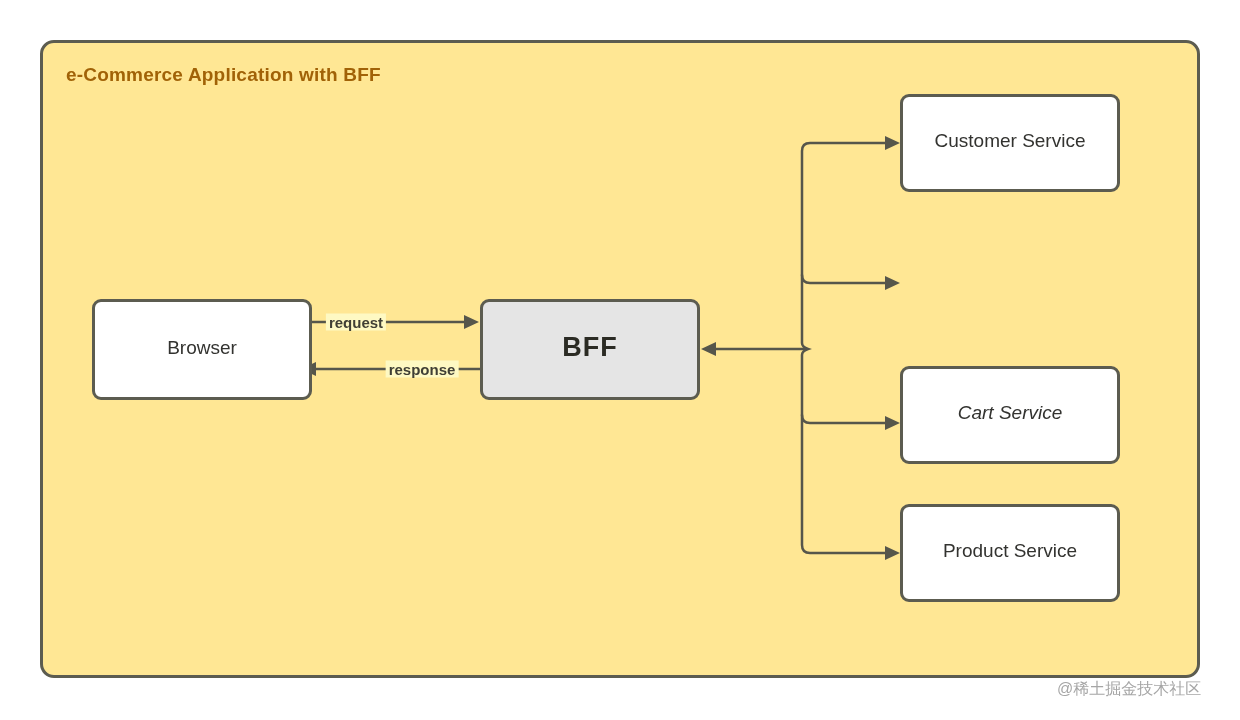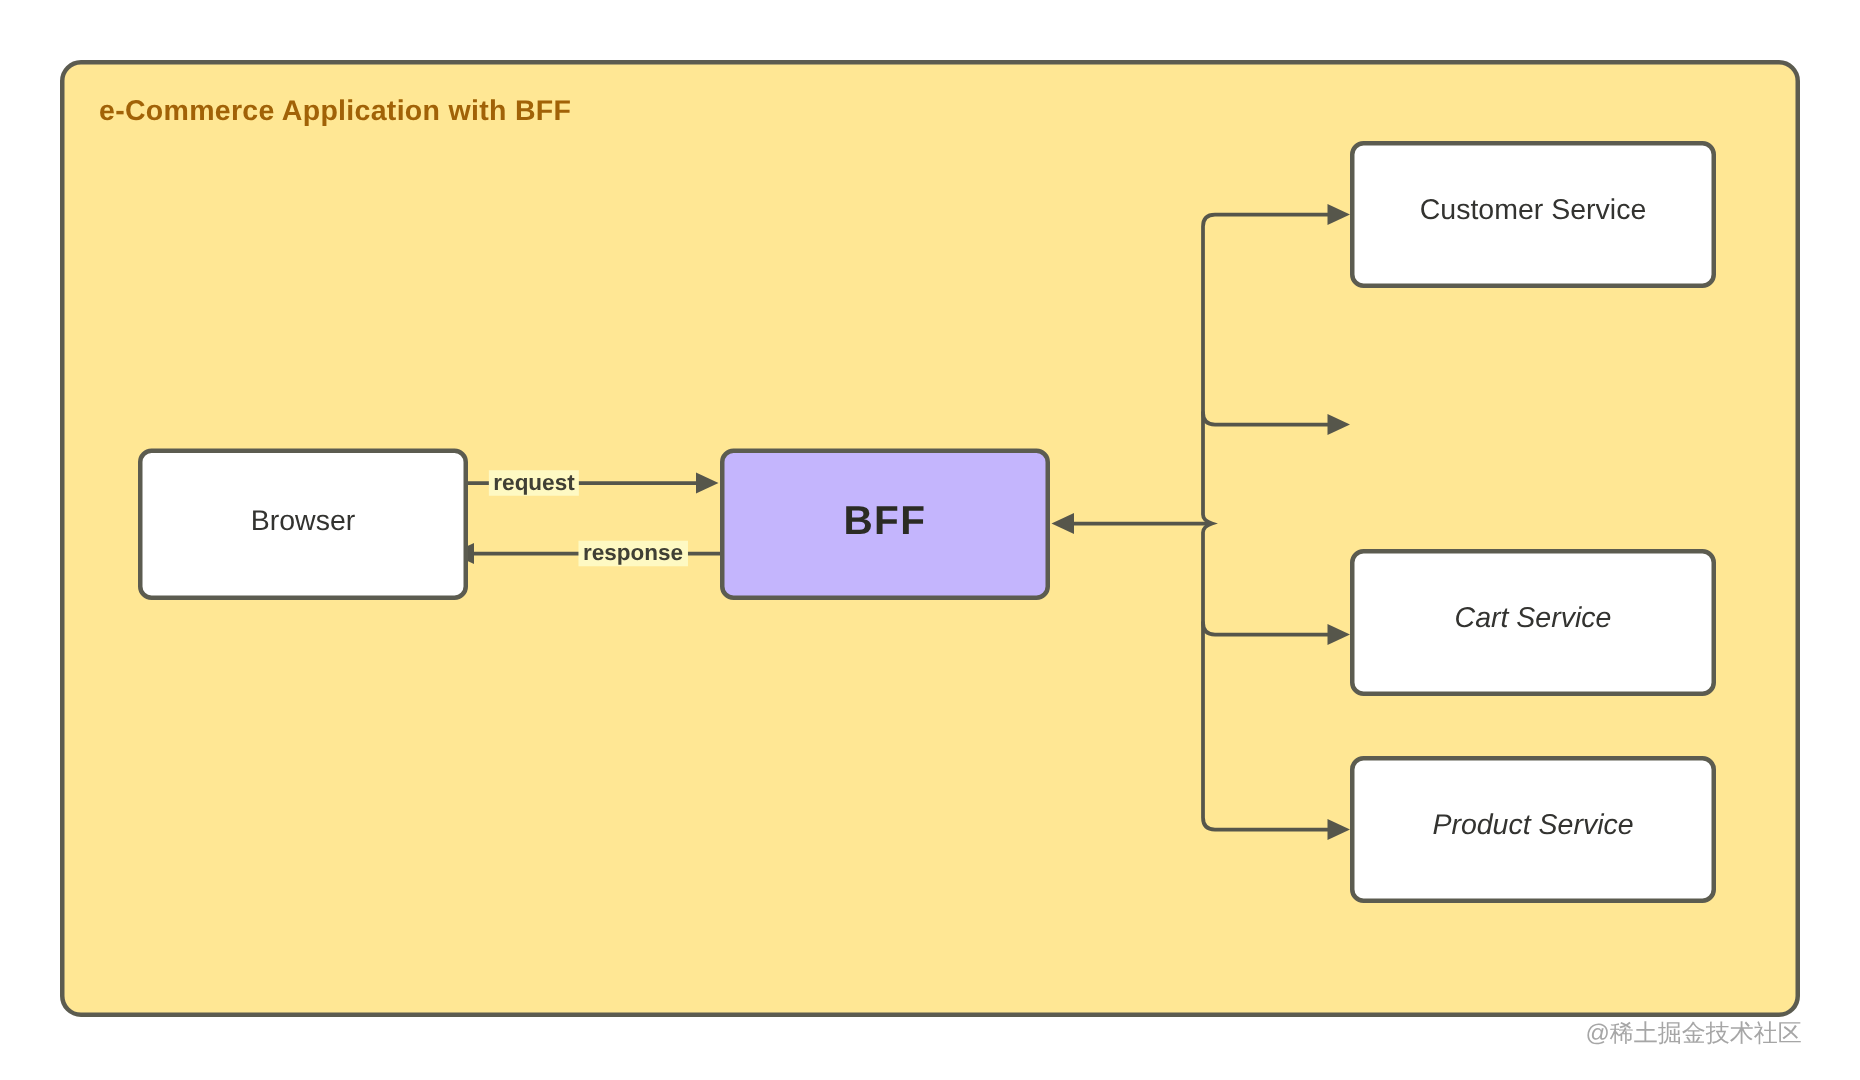--- a/index.html
+++ b/index.html
@@ -41,31 +41,31 @@
     border-radius: 9px;
     display: flex;
     align-items: center;
     justify-content: center;
     font-size: 19px;
     color: #333330;
   }
   .node-browser { left: 92px;  top: 299px; width: 220px; height: 101px; }
   .node-bff {
     left: 480px; top: 299px; width: 220px; height: 101px;
-    background: #c4b5fd;
+    background: #e5e5e5;
     font-size: 27px;
     font-weight: bold;
     color: #2b2b24;
     letter-spacing: 1px;
   }
-  .node-service { left: 900px; width: 244px; height: 98px; }
+  .node-service { left: 900px; width: 220px; height: 98px; }
   .node-service.s0 { top: 94px;  }
   .node-service.s1 { top: 234px; }
   .node-service.s2 { top: 366px; font-style: italic; }
-  .node-service.s3 { top: 504px; font-style: italic; }
+  .node-service.s3 { top: 504px; }
   .node .label { padding-bottom: 4px; }
   .edge-label {
     position: absolute;
     transform: translate(-50%, -50%);
     background: #fef9c3;
     padding: 0 3px;
     font-size: 15px;
     font-weight: bold;
     color: #403f35;
     white-space: nowrap;

